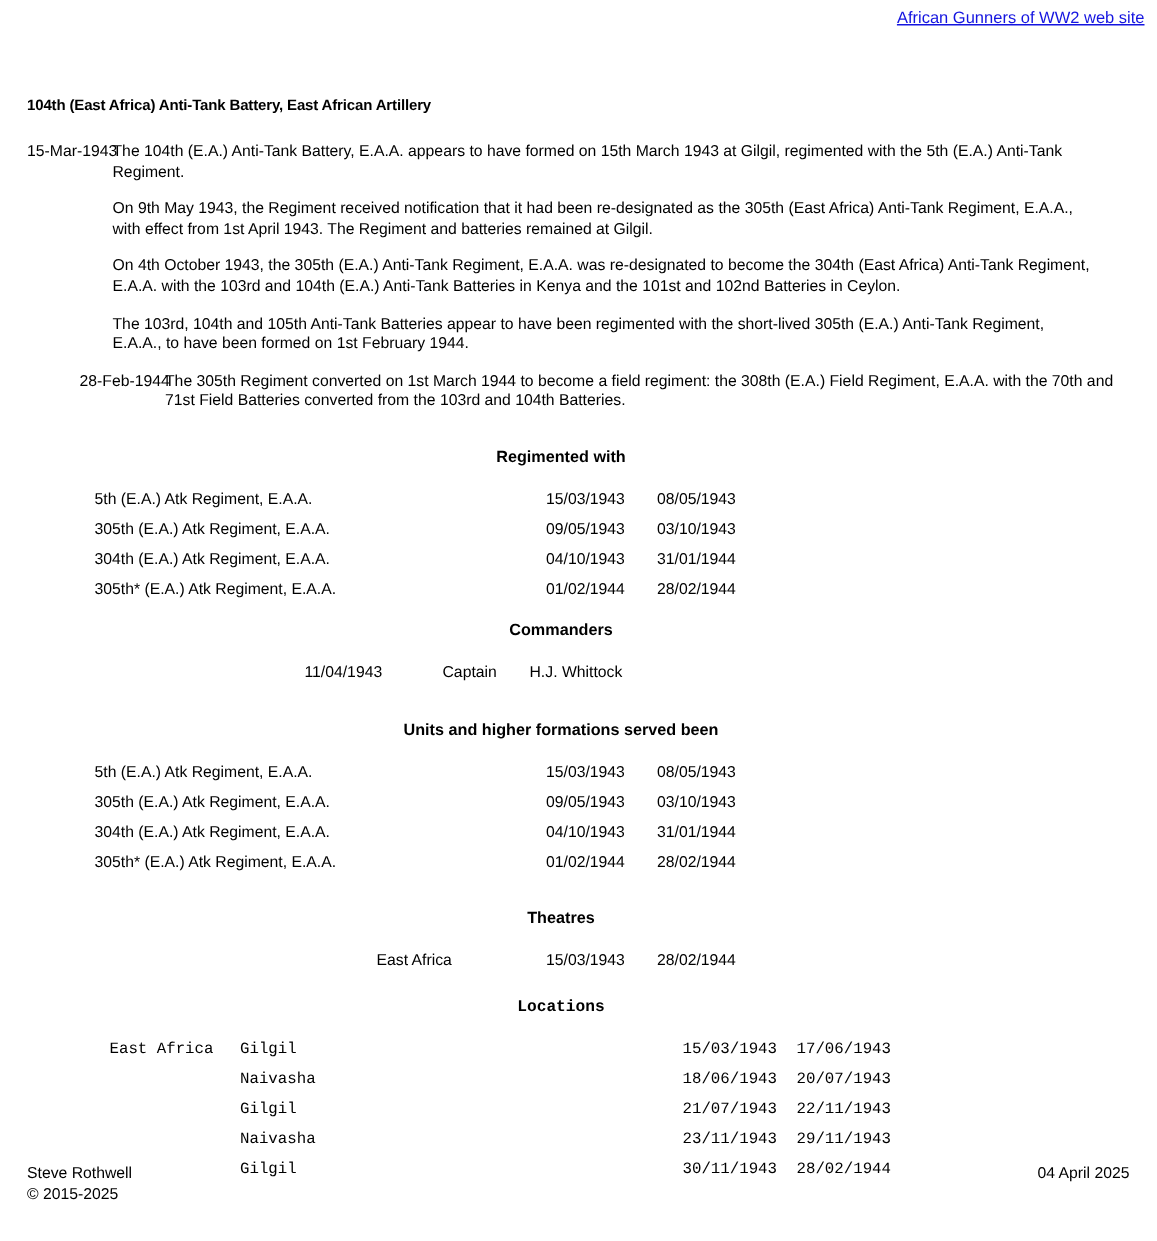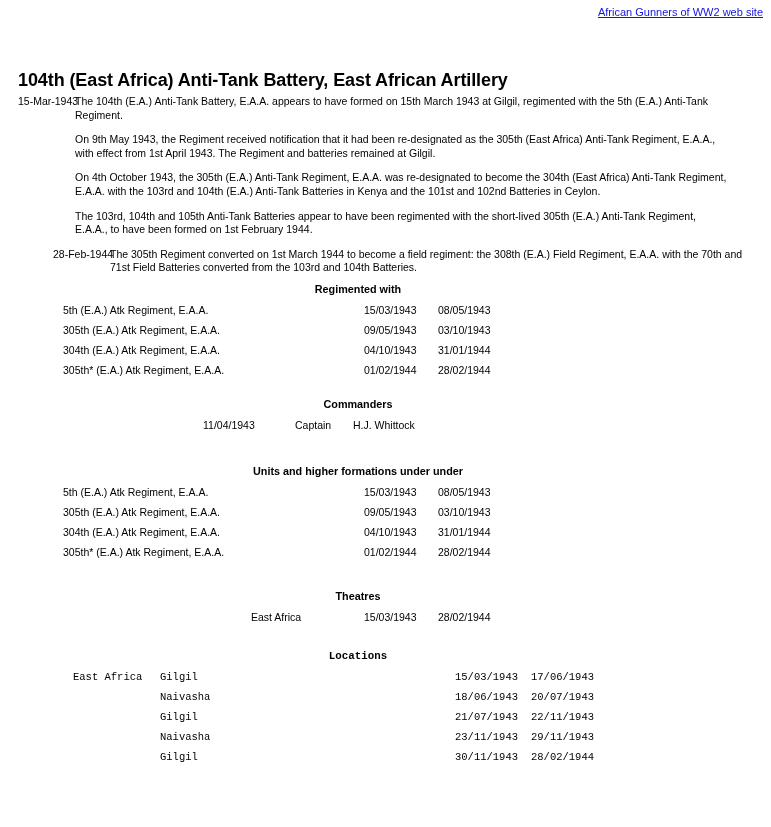--- a/index.html
+++ b/index.html
@@ -36,21 +36,21 @@
     text-decoration: underline;
     cursor: pointer;
     white-space: nowrap;
   }
 
   
   .doc-title {
     position: absolute;
     top: 58px;
     left: 18px;
-    font-size: 18px;
+    font-size: 10px;
     font-weight: bold;
     letter-spacing: -0.1px;
     white-space: nowrap;
   }
 
   
   .entries {
     position: absolute;
     top: 95px;
     left: 0;
@@ -84,21 +84,21 @@
   .section {
     position: absolute;
     left: 0;
     width: 771px;
   }
   .section-title {
     font-size: 10.8px;
     font-weight: bold;
     text-align: center;
     width: 716px;
-    margin: 0;
+    margin: 16px;
     padding: 0;
   }
   .rows {
     margin-top: 9px;
   }
   .row {
     position: relative;
     height: 20px;
     font-size: 10.5px;
     white-space: nowrap;
@@ -204,21 +204,21 @@
     <div class="rows">
       <div class="row">
         <span class="cell c-cmd-date">11/04/1943</span>
         <span class="cell c-cmd-rank">Captain</span>
         <span class="cell c-cmd-name">H.J. Whittock</span>
       </div>
     </div>
   </div>
 
   <div class="section" style="top:465px;">
-    <div class="section-title">Units and higher formations under under</div>
+    <div class="section-title">Units and higher formations served been</div>
     <div class="rows">
       <div class="row">
         <span class="cell c-name">5th (E.A.) Atk Regiment, E.A.A.</span>
         <span class="cell c-date-from">15/03/1943</span>
         <span class="cell c-date-to">08/05/1943</span>
       </div>
       <div class="row">
         <span class="cell c-name">305th (E.A.) Atk Regiment, E.A.A.</span>
         <span class="cell c-date-from">09/05/1943</span>
         <span class="cell c-date-to">03/10/1943</span>
@@ -276,14 +276,24 @@
       </div>
       <div class="row">
         <span class="cell c-loc-theatre"></span>
         <span class="cell c-loc-place">Gilgil</span>
         <span class="cell c-loc-from">30/11/1943</span>
         <span class="cell c-loc-to">28/02/1944</span>
       </div>
     </div>
   </div>
 
+  <div class="footer">
+    <div class="footer-line">
+      <span class="footer-left">Steve Rothwell</span>
+      <span class="footer-right">04 April 2025</span>
+    </div>
+    <div class="footer-line">
+      <span class="footer-left">© 2015-2025</span>
+      <span class="footer-right"></span>
+    </div>
+  </div>
 
 </div>
 
 </body></html>

